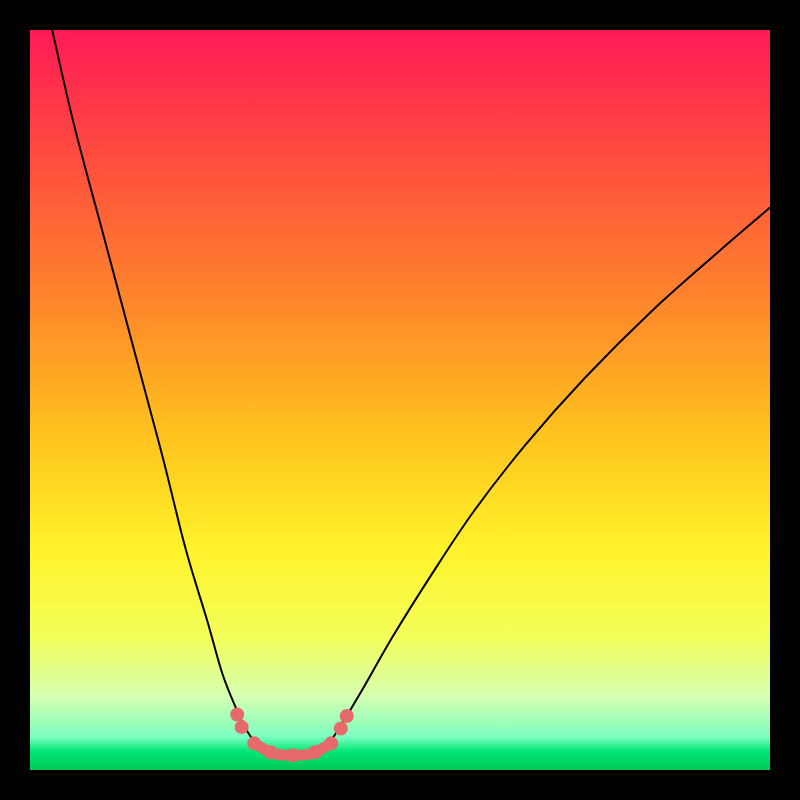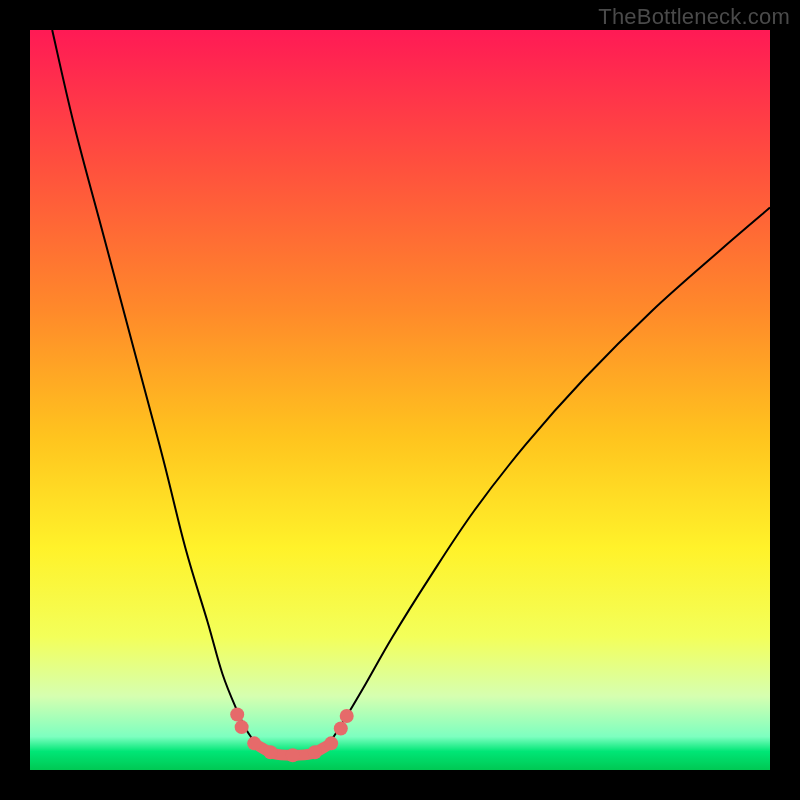--- a/index.html
+++ b/index.html
@@ -57,14 +57,13 @@
         <circle cx="211.64000000000001" cy="697.08" r="7" fill="#e66a6a"></circle>
         <circle cx="224.22" cy="713.36" r="7" fill="#e66a6a"></circle>
         <circle cx="240.5" cy="722.24" r="7" fill="#e66a6a"></circle>
         <circle cx="262.7" cy="725.2" r="7" fill="#e66a6a"></circle>
         <circle cx="284.90000000000003" cy="722.24" r="7" fill="#e66a6a"></circle>
         <circle cx="301.18" cy="713.36" r="7" fill="#e66a6a"></circle>
         <circle cx="310.8" cy="698.56" r="7" fill="#e66a6a"></circle>
         <circle cx="316.71999999999997" cy="685.98" r="7" fill="#e66a6a"></circle>
       </svg>
   </div>
-  <div class="watermark">TheBottleneck.com</div>
 </div>
 
 </body></html>

